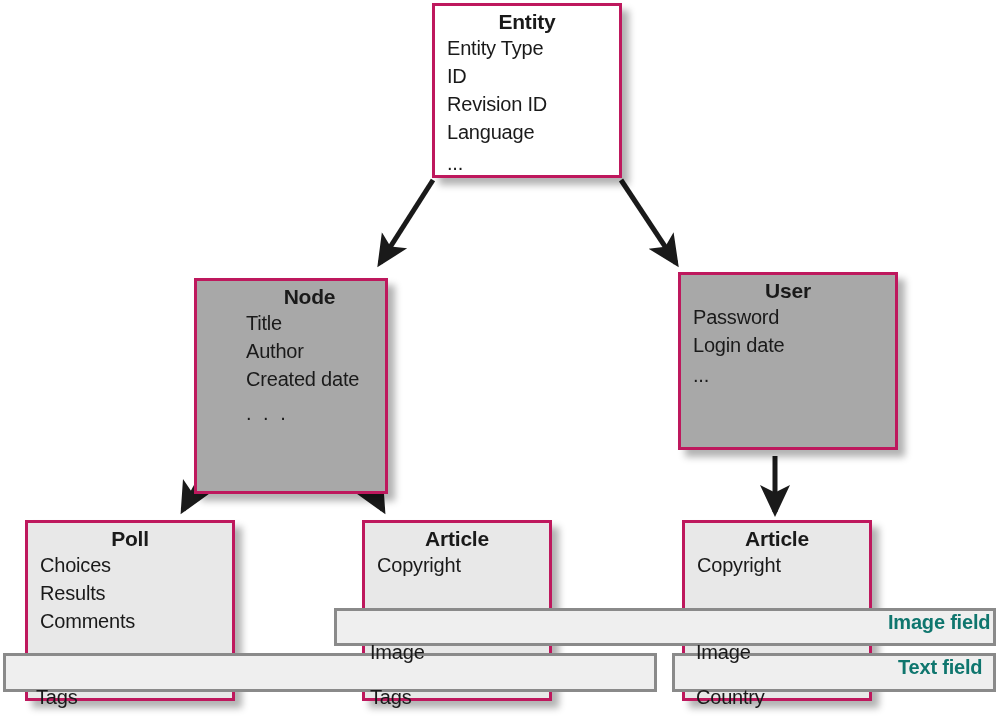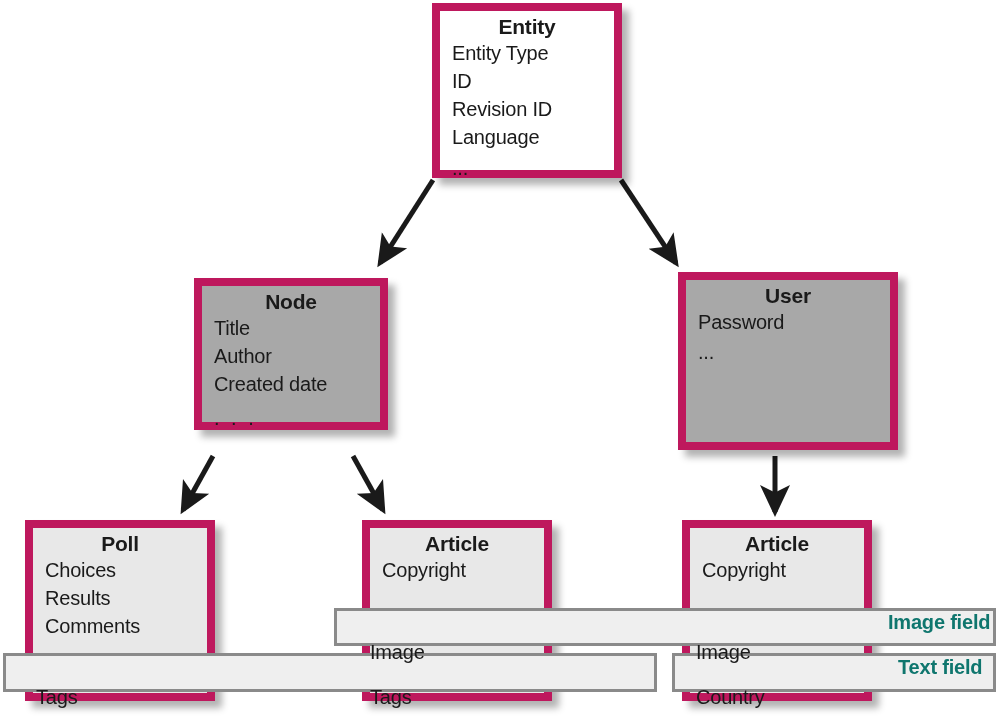--- a/index.html
+++ b/index.html
@@ -15,21 +15,21 @@
     width: 1000px;
     height: 719px;
     background: #ffffff;
     overflow: hidden;
   }
 
   
   .box {
     position: absolute;
     box-sizing: border-box;
-    border: 8px solid #be185d;
+    border: 3px solid #be185d;
     box-shadow: 7px 7px 7px rgba(0,0,0,0.30);
     z-index: 5;
   }
   .box.white  { background: #ffffff; }
   .box.gray   { background: #a8a8a8; }
   .box.lgray  { background: #e8e8e8; }
 
   .box-title {
     text-align: center;
     font-weight: bold;
@@ -138,39 +138,40 @@
     <div class="box-title">Entity</div>
     <div class="box-attrs">
       <div class="attr">Entity Type</div>
       <div class="attr">ID</div>
       <div class="attr">Revision ID</div>
       <div class="attr">Language</div>
       <div class="attr ellipsis-tight">...</div>
     </div>
   </div>
 
-  <div class="box gray" style="left:194px; top:278px; width:194px; height:152px;">
+  <div class="box gray" style="left:194px; top:278px; width:194px; height:216px;padding-left:37px;">
     <div class="box-title">Node</div>
     <div class="box-attrs">
       <div class="attr">Title</div>
       <div class="attr">Author</div>
       <div class="attr">Created date</div>
       <div class="attr ellipsis-wide">. . .</div>
     </div>
   </div>
 
   <div class="box gray" style="left:678px; top:272px; width:220px; height:178px;">
     <div class="box-title">User</div>
     <div class="box-attrs">
       <div class="attr">Password</div>
+      <div class="attr">Login date</div>
       <div class="attr ellipsis-tight">...</div>
     </div>
   </div>
 
-  <div class="box lgray" style="left:25px; top:520px; width:190px; height:181px;">
+  <div class="box lgray" style="left:25px; top:520px; width:210px; height:181px;">
     <div class="box-title">Poll</div>
     <div class="box-attrs">
       <div class="attr">Choices</div>
       <div class="attr">Results</div>
       <div class="attr">Comments</div>
     </div>
   </div>
 
   <div class="box lgray" style="left:362px; top:520px; width:190px; height:181px;">
     <div class="box-title">Article</div>

